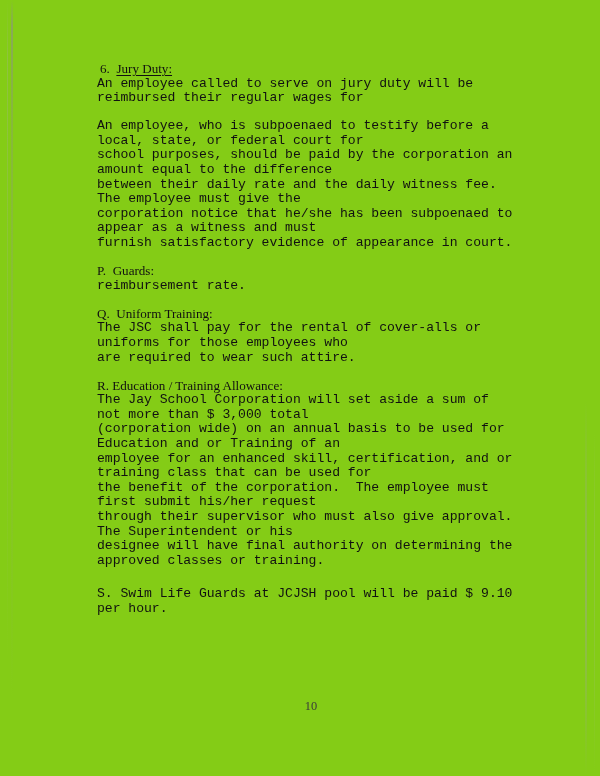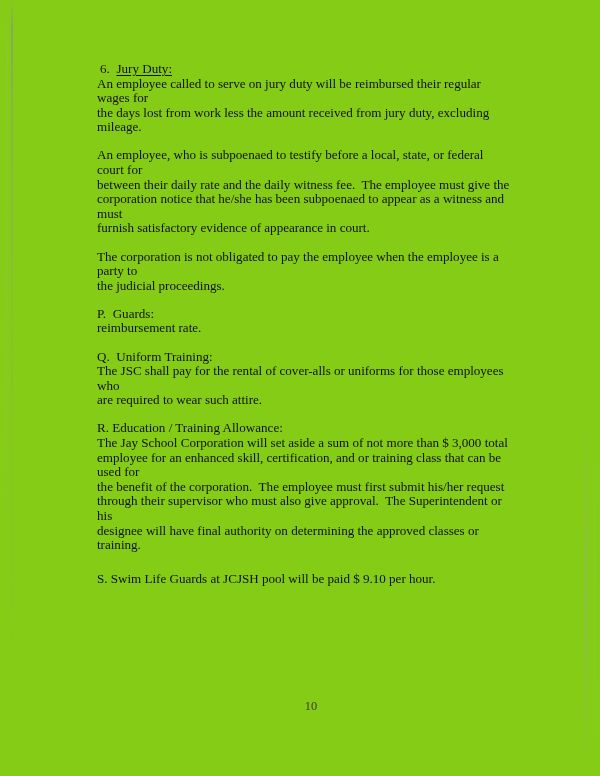--- a/index.html
+++ b/index.html
@@ -83,20 +83,21 @@
   }
   .block:last-child {
     margin-bottom: 0;
     margin-top: 19px;
   }
   .line {
     font-size: 13.1px;
     line-height: 14.6px;
     letter-spacing: -0.02px;
     white-space: pre-wrap;
+    font-family: Liberation Mono, monospace;
   }
   .heading-line {
     font-size: 13.1px;
     line-height: 14.6px;
     white-space: pre-wrap;
   }
   .heading-underline {
     text-decoration: underline;
     text-underline-offset: 1.5px;
   }
@@ -121,44 +122,41 @@
 
   <div class="scan-edge-left"></div>
   <div class="scan-edge-left2"></div>
   <div class="scan-edge-right"></div>
   <div class="scan-edge-right2"></div>
 
   <div class="doc-body" id="doc-body">
       <div class="block">
         <div class="heading-line"><span class="indent-num">6.  </span><span class="heading-underline">Jury Duty:</span></div>
         <div class="line">An employee called to serve on jury duty will be reimbursed their regular wages for</div>
-        <div class="line">the days lost from work less the amount received from jury duty, excluding mileage.</div>
       </div>
       <div class="block">
         <div class="line">An employee, who is subpoenaed to testify before a local, state, or federal court for</div>
+        <div class="line">school purposes, should be paid by the corporation an amount equal to the difference</div>
         <div class="line">between their daily rate and the daily witness fee.  The employee must give the</div>
         <div class="line">corporation notice that he/she has been subpoenaed to appear as a witness and must</div>
         <div class="line">furnish satisfactory evidence of appearance in court.</div>
-      </div>
-      <div class="block">
-        <div class="line">The corporation is not obligated to pay the employee when the employee is a party to</div>
-        <div class="line">the judicial proceedings.</div>
       </div>
       <div class="block">
         <div class="heading-line"><span>P.  Guards:</span></div>
         <div class="line">reimbursement rate.</div>
       </div>
       <div class="block">
         <div class="heading-line"><span>Q.  Uniform Training:</span></div>
         <div class="line">The JSC shall pay for the rental of cover-alls or uniforms for those employees who</div>
         <div class="line">are required to wear such attire.</div>
       </div>
       <div class="block">
         <div class="heading-line"><span>R. Education / Training Allowance:</span></div>
         <div class="line">The Jay School Corporation will set aside a sum of not more than $ 3,000 total</div>
+        <div class="line">(corporation wide) on an annual basis to be used for Education and or Training of an</div>
         <div class="line">employee for an enhanced skill, certification, and or training class that can be used for</div>
         <div class="line">the benefit of the corporation.  The employee must first submit his/her request</div>
         <div class="line">through their supervisor who must also give approval.  The Superintendent or his</div>
         <div class="line">designee will have final authority on determining the approved classes or training.</div>
       </div>
       <div class="block">
         <div class="line">S. Swim Life Guards at JCJSH pool will be paid $ 9.10 per hour.</div>
       </div>
     </div>
 

